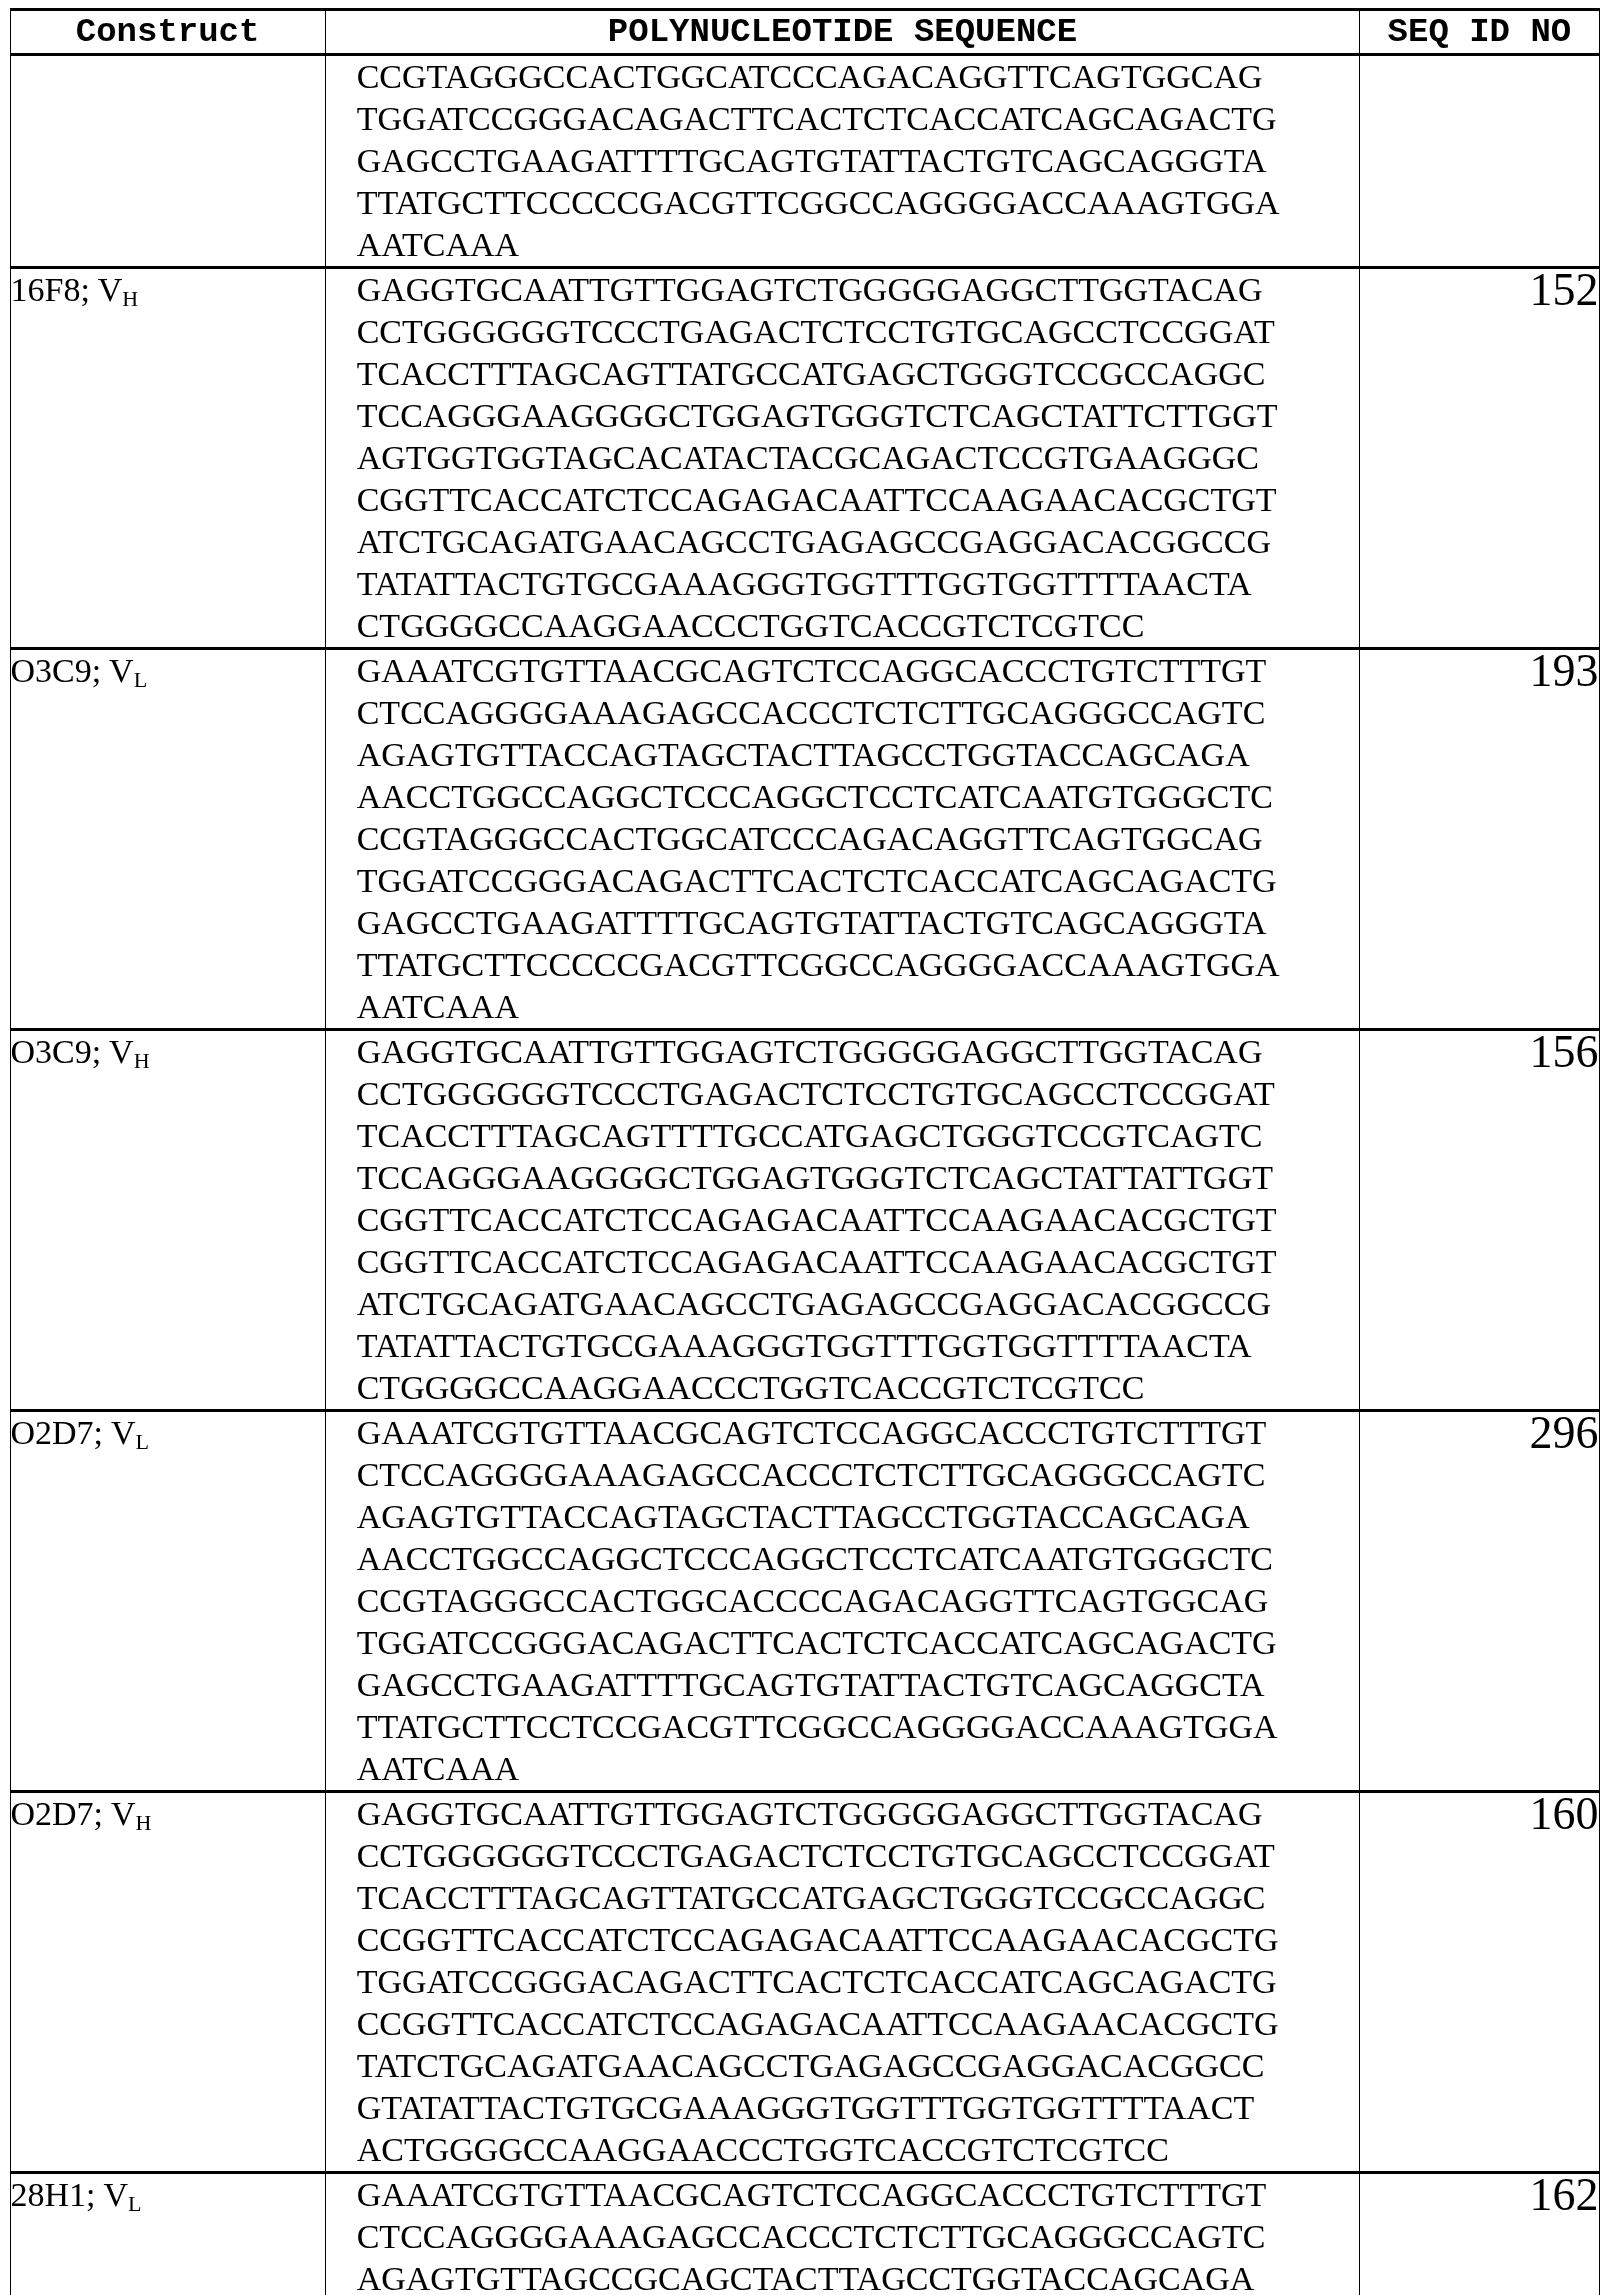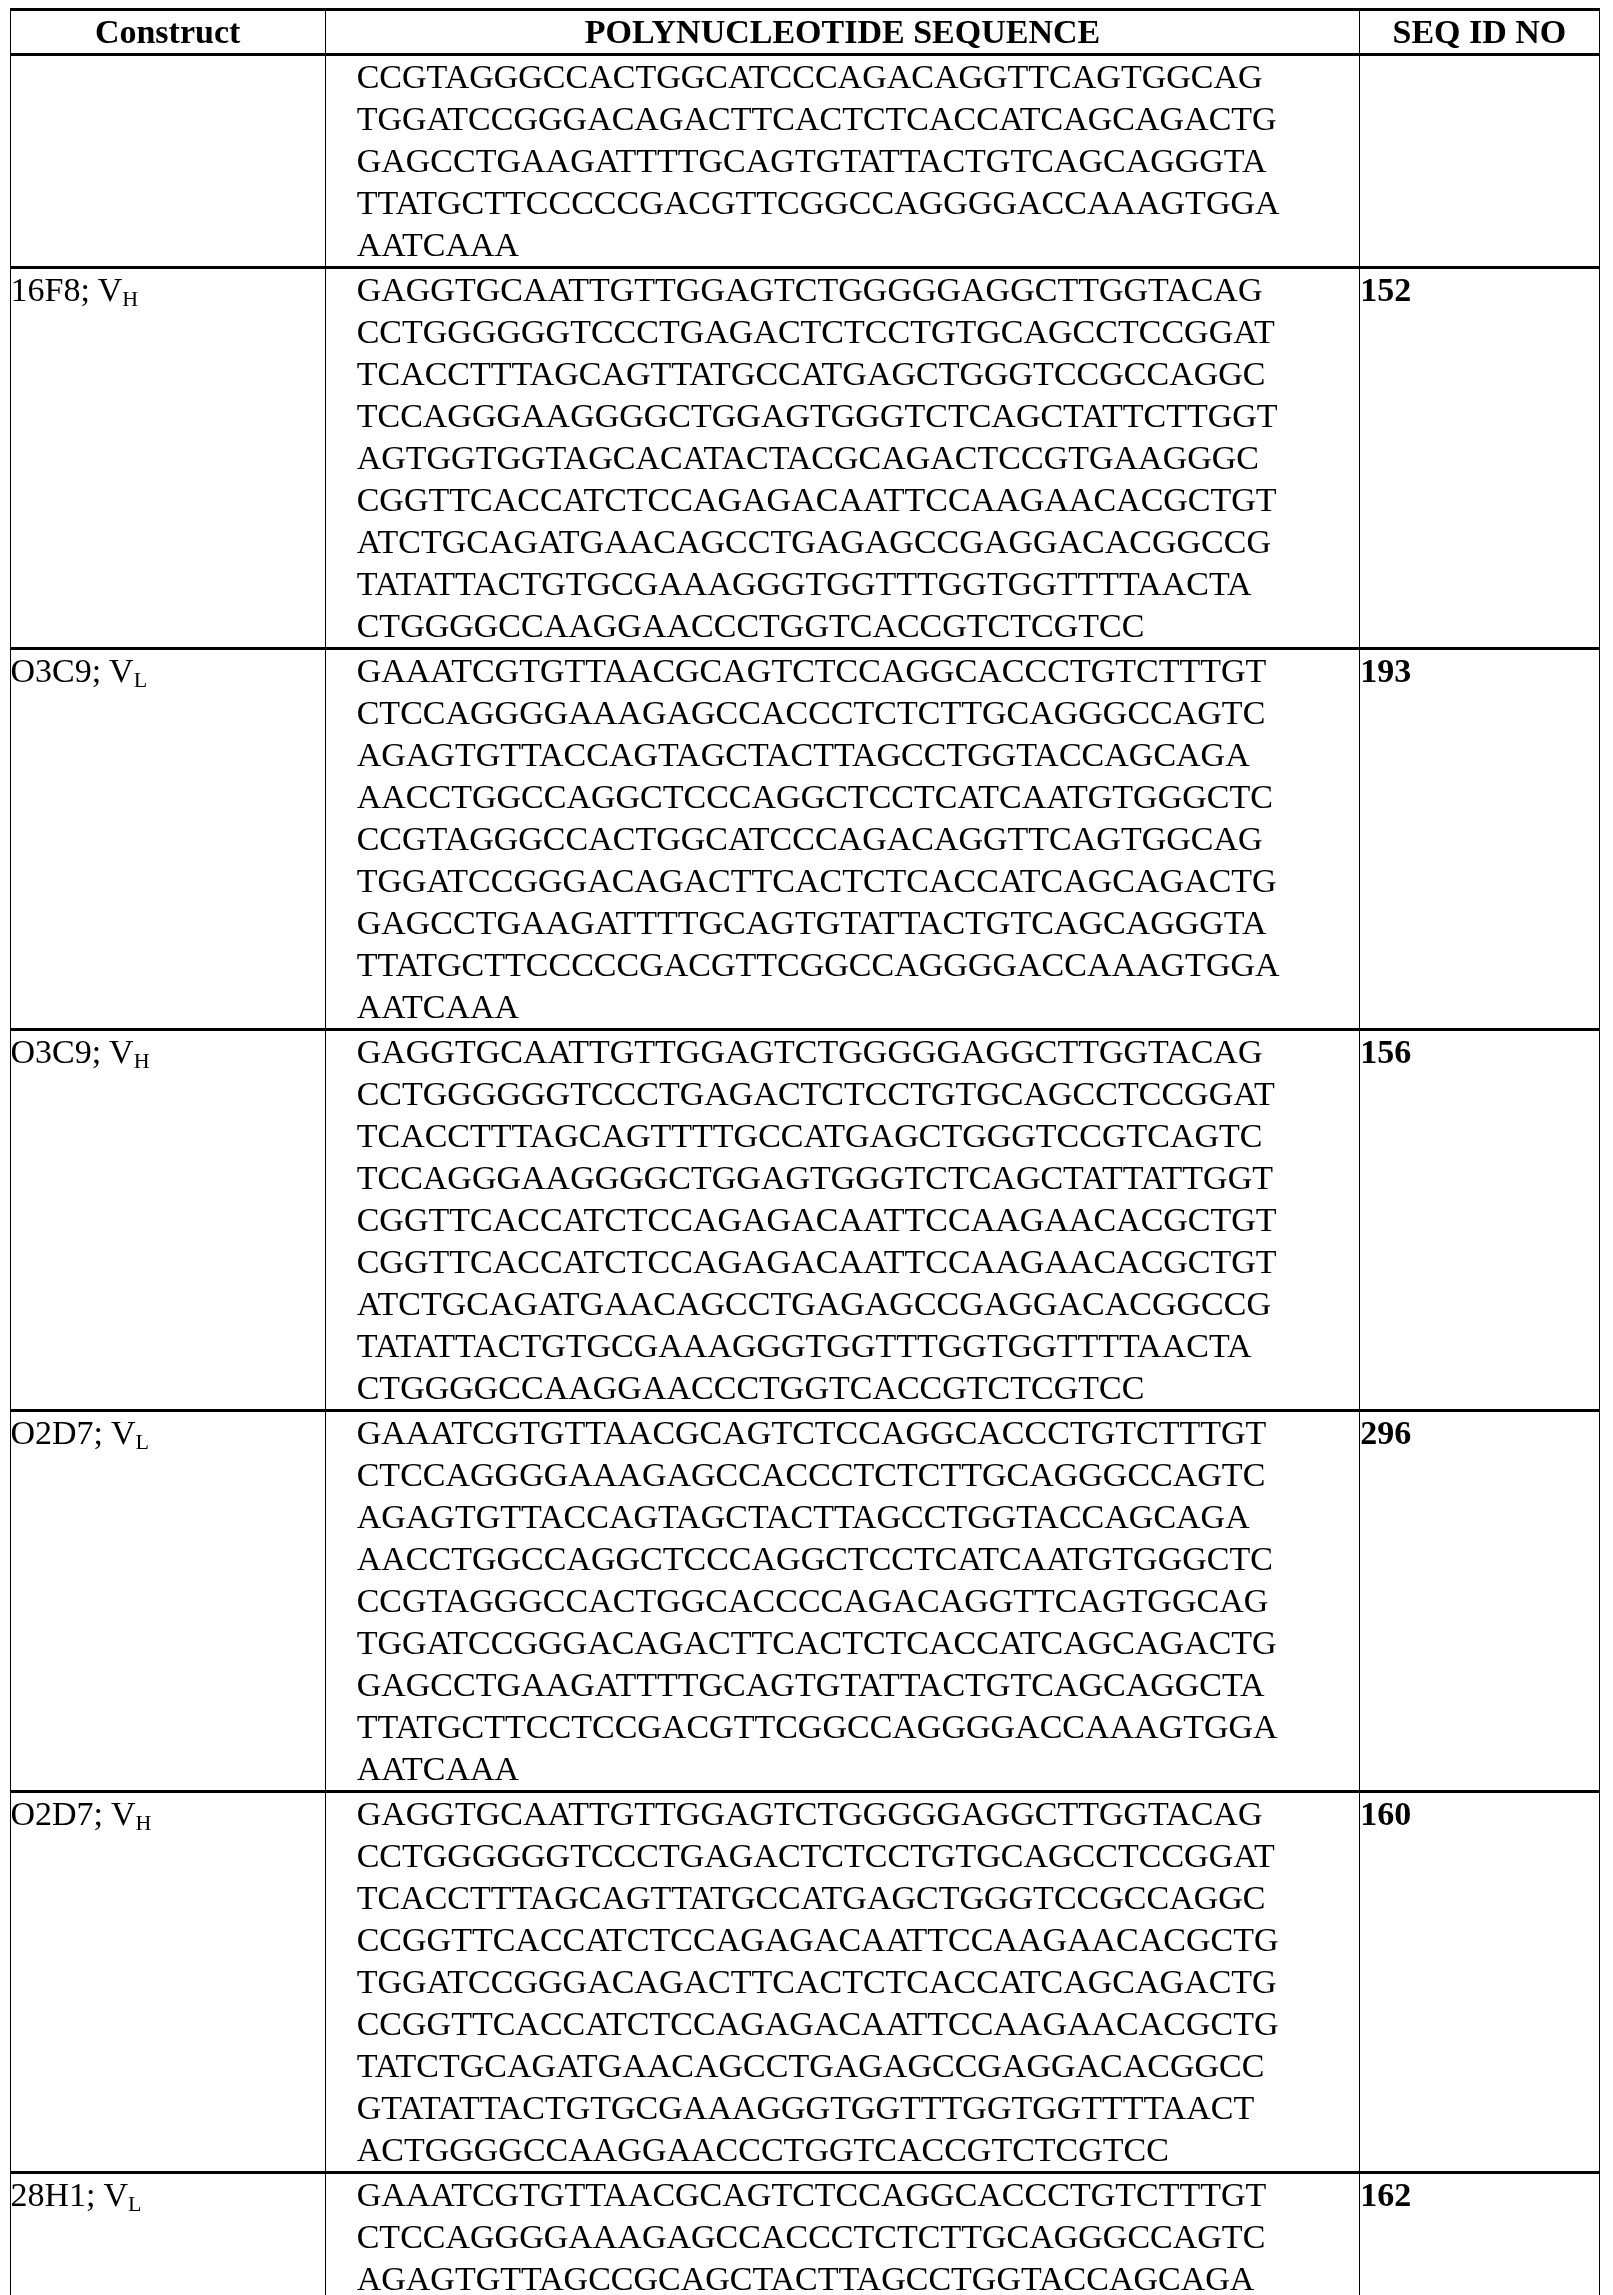--- a/index.html
+++ b/index.html
@@ -30,43 +30,43 @@
     vertical-align: top;
   }
   .seq-table th {
     font-weight: bold;
     font-size: 34px;
     height: 42px;
     line-height: 42px;
     text-align: center;
     border-top: 3.2px solid #000;
     border-bottom: 3.2px solid #000;
+    font-family: Liberation Mono, monospace;
   }
   .seq-table tr.data-row td {
     border-bottom: 3.2px solid #000;
   }
   .col-construct { width: 315px; }
   .col-seq { width: 1034px; }
   .col-id { width: 239px; }
   td.construct-cell {
     text-align: left;
     font-size: 34px;
     line-height: 42px;
   }
   td.seq-cell {
     font-size: 34px;
     line-height: 42px;
     padding-left: 31px;
     letter-spacing: 0px;
   }
   td.id-cell {
-    text-align: left;
-    font-size: 34px;
+    text-align: right;
+    font-size: 46px;
     line-height: 42px;
-    font-weight: bold;
   }
   .seq-line {
     display: block;
     white-space: nowrap;
     height: 42px;
   }
   sub.chain {
     font-size: 22px;
     vertical-align: -4.8px;
     line-height: 0;

